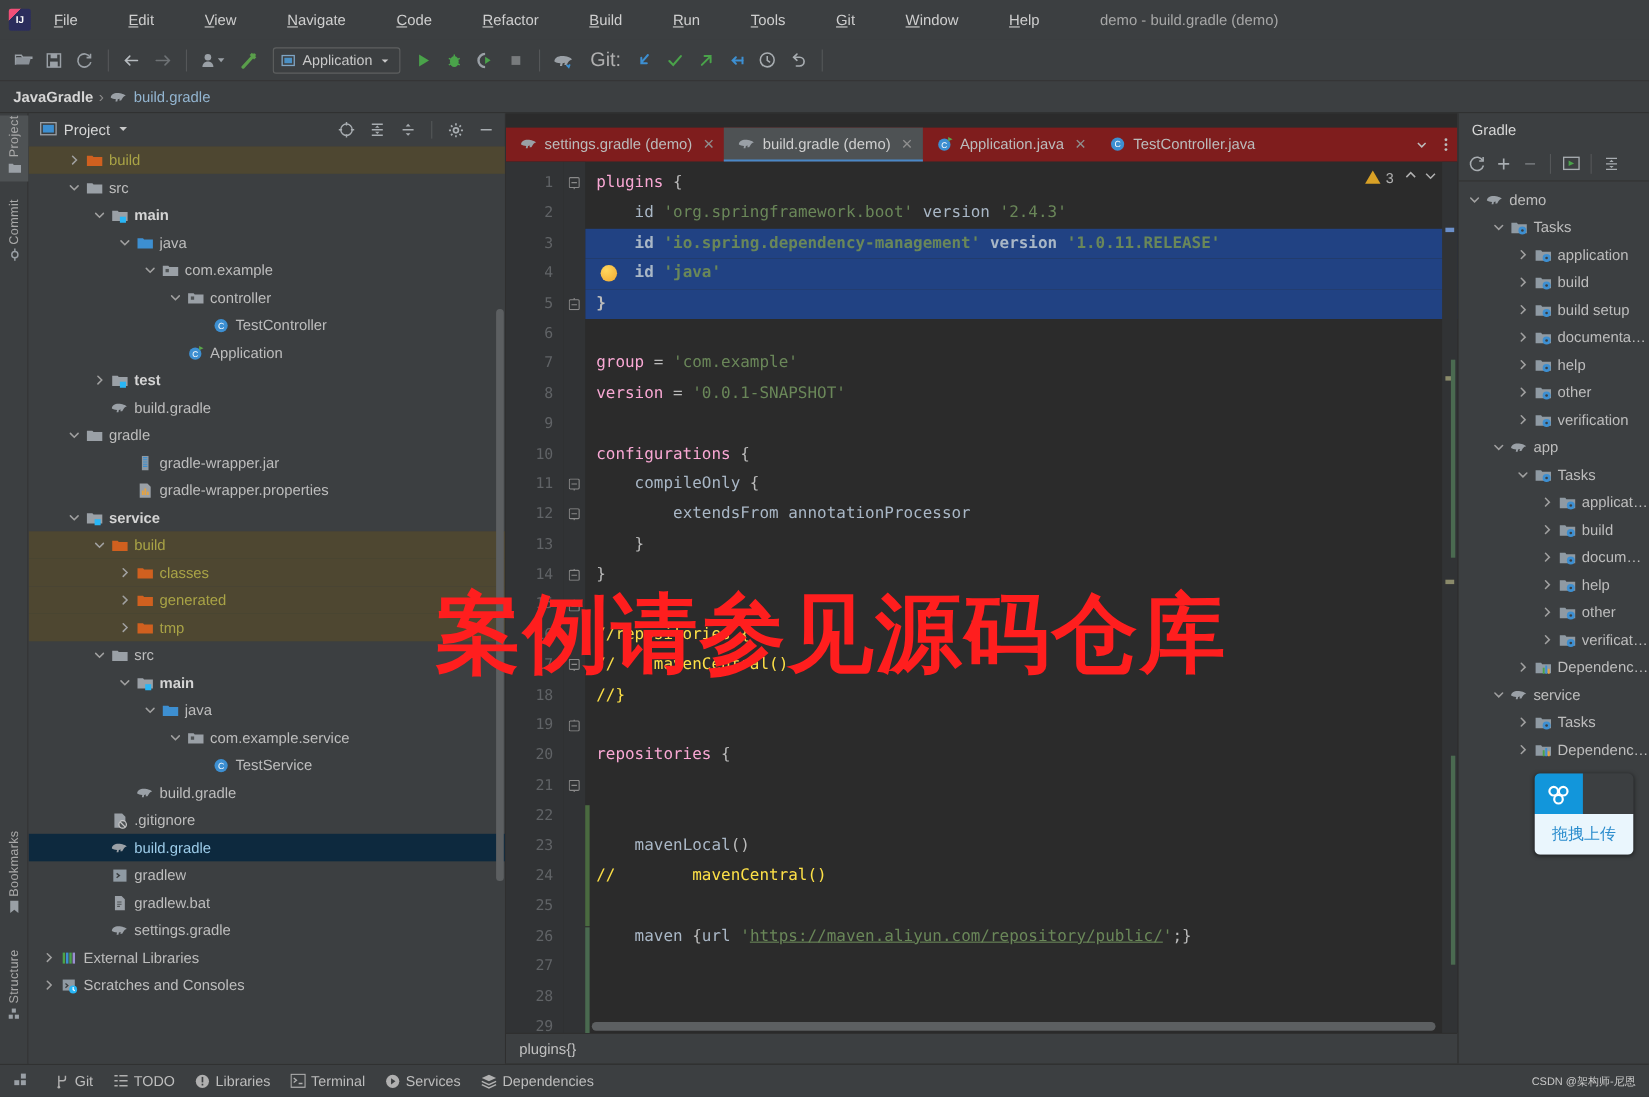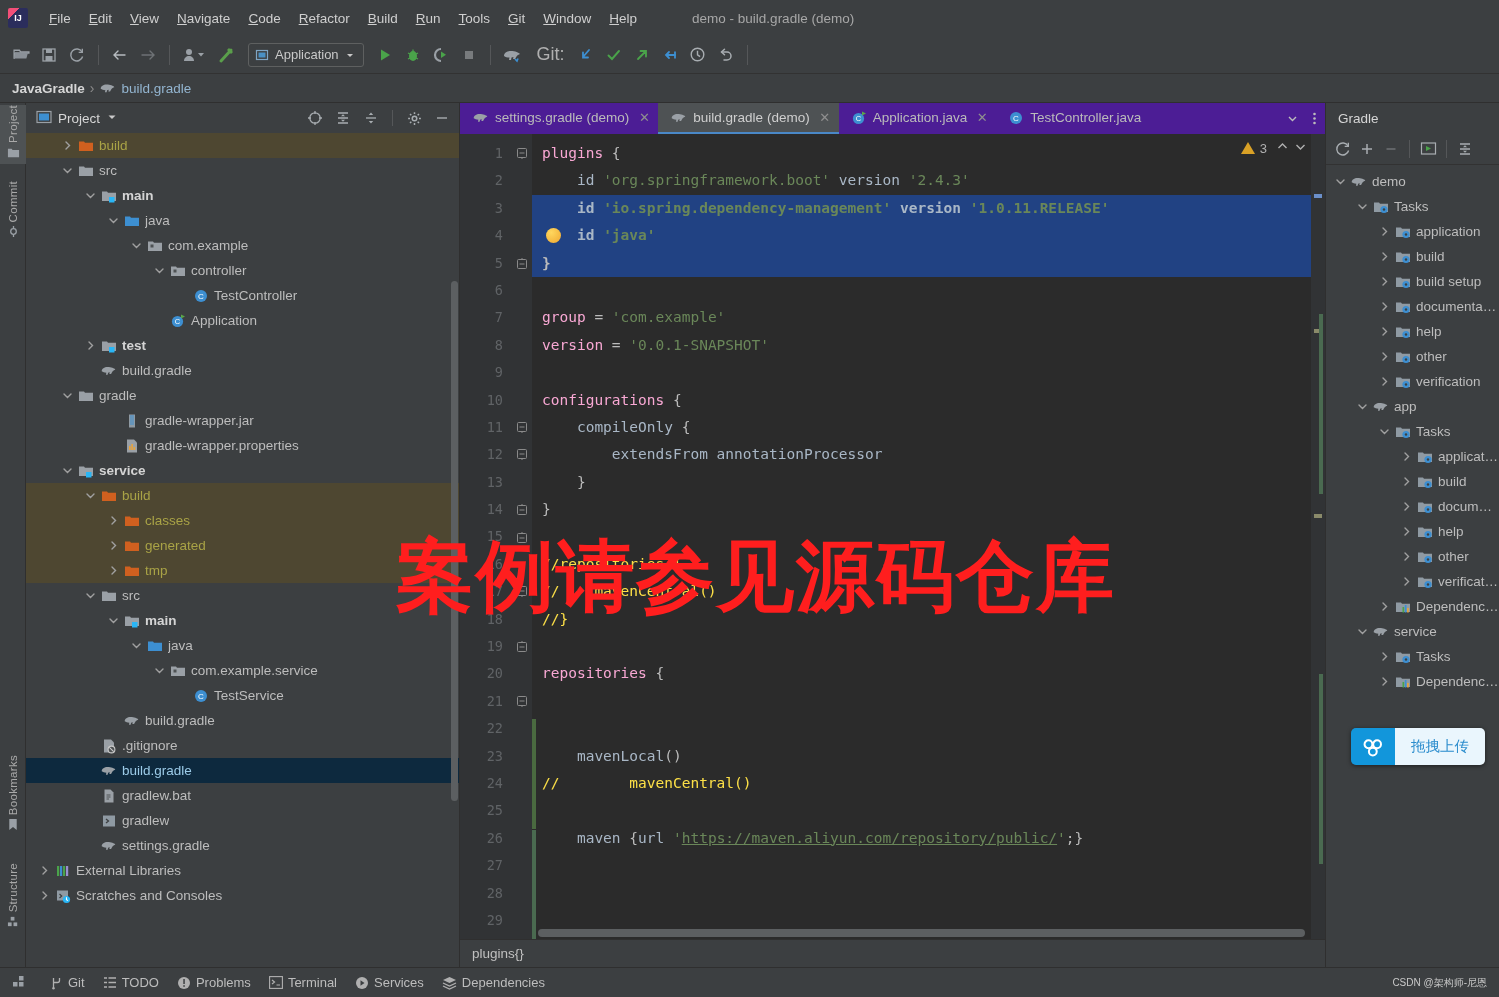--- a/index.html
+++ b/index.html
@@ -67,21 +67,21 @@
   .ticon { width:17px; height:17px; flex:0 0 17px; margin-right:5px; display:flex; align-items:center; justify-content:center; }
   .tlabel { overflow:hidden; text-overflow:ellipsis; }
   .bold { font-weight:bold; color:#d4d4d4; }
   .orange-txt { color:#a9a346; }
 
   
   .pscroll { position:absolute; right:1px; top:178px; width:7px; height:520px; background:#5c5f61; border-radius:4px; }
 
   
   .editor-area { flex:1 1 auto; display:flex; flex-direction:column; min-width:0; background:#2b2b2b; }
-  .tabs { height:31px; background:#4c1d95; display:flex; align-items:stretch; flex:0 0 31px; }
+  .tabs { height:31px; background:#7f1d1d; display:flex; align-items:stretch; flex:0 0 31px;margin-top:13px; }
   .tab { display:flex; align-items:center; gap:6px; padding:0 8px 0 12px; font-size:13.5px; color:#bbbbbb;
          position:relative; border-bottom:2px solid transparent; }
   .tab.active { background:#4e5254; border-bottom:2px solid #4a88c7; color:#cfcfcf; }
   .tab .x { color:#8f8f8f; font-size:13px; margin-left:3px; width:12px; text-align:center; }
   .tabs-spacer { flex:1 1 auto; }
   .tab-ctrl { width:22px; display:flex; align-items:center; justify-content:center; color:#bdbdbd; font-size:12px; }
 
   .code-wrap { flex:1 1 auto; display:flex; position:relative; min-height:0; background:#2b2b2b; overflow:hidden; }
   .gutter { width:52px; flex:0 0 52px; background:#313335; text-align:right; padding-top:6px;
             font-family:"DejaVu Sans Mono", monospace; font-size:13.5px; color:#606366; }
@@ -123,39 +123,39 @@
   .g-row { height:25px; display:flex; align-items:center; white-space:nowrap; font-size:13.5px; color:#bdbdbd; }
 
   
   .statusbar { height:30px; background:#3c3f41; display:flex; align-items:center; gap:18px;
                padding:0 12px; border-top:1px solid #2f2f2f; flex:0 0 30px; font-size:13px; color:#bdbdbd; }
   .sb-item { display:flex; align-items:center; gap:5px; }
   .sb-spacer { flex:1 1 auto; }
   .watermark-csdn { color:#c9c9c9; font-size:10px; }
 
   
-  .upload-chip { position:absolute; right:14px; bottom:232px; display:flex; 
-                 border-radius:5px; overflow:hidden; box-shadow:0 1px 4px rgba(0,0,0,.5); z-index:40; }
+  .upload-chip { position:absolute; right:14px; bottom:220px; display:flex; 
+                 border-radius:5px; overflow:hidden; box-shadow:0 1px 4px rgba(0,0,0,.5); z-index:40;flex-direction:column; }
   .upload-icon-box { width:44px; height:37px; background:#1296db; display:flex; align-items:center; justify-content:center; }
   .upload-text { height:37px; background:#eaf6fd; color:#2a8ccd; font-size:14.5px;
                  display:flex; align-items:center; padding:0 16px; }
 
   
   .big-watermark { position:absolute; left:396px; top:525px; font-size:78px; color:#ff1e1e;
                    font-weight:bold; letter-spacing:2px; white-space:nowrap; z-index:30;
                    font-family:"DejaVu Sans", sans-serif; pointer-events:none; }
 </style>
 </head>
 <body>
 
 <div class="app">
 
   <div class="menubar">
     <div class="logo"></div>
-    <div id="menu-items" style="display:flex;align-items:center;">
+    <div id="menu-items" style="display:flex;align-items:center;gap:28px;">
         <div class="menu-item"><span>F</span>ile</div>
         <div class="menu-item"><span>E</span>dit</div>
         <div class="menu-item"><span>V</span>iew</div>
         <div class="menu-item"><span>N</span>avigate</div>
         <div class="menu-item"><span>C</span>ode</div>
         <div class="menu-item"><span>R</span>efactor</div>
         <div class="menu-item"><span>B</span>uild</div>
         <div class="menu-item"><span>R</span>un</div>
         <div class="menu-item"><span>T</span>ools</div>
         <div class="menu-item"><span>G</span>it</div>
@@ -700,35 +700,35 @@
               <svg width="17" height="15" viewBox="0 0 20 16">
                 <path d="M2 9c0-3 3-5 7-5 4 0 8 1.5 9 3-1.5.5-2.5 1-3.5 2.5L13 12h-2l.5-2-2 .5L9 13H7l.5-2.5C5 10.5 3.5 10 2 9z" fill="#9aa0a6"></path>
               </svg>
             </span>
             <span class="tlabel">build.gradle</span>
           </div>
           <div class="row">
             <span class="arrow blank" style="margin-left: 58px;"></span>
             <span class="ticon">
               <svg width="16" height="16" viewBox="0 0 16 16">
+                <rect x="2" y="2.5" width="12" height="11" fill="#8f9aa3"></rect>
+                <path d="M5 6l2.5 2L5 10" stroke="#3c3f41" stroke-width="1.3" fill="none"></path>
+              </svg>
+            </span>
+            <span class="tlabel">gradlew</span>
+          </div>
+          <div class="row">
+            <span class="arrow blank" style="margin-left: 58px;"></span>
+            <span class="ticon">
+              <svg width="16" height="16" viewBox="0 0 16 16">
                 <path d="M3.5 1.5h6l3 3V14.5h-9z" fill="#9aa0a6"></path>
                 <path d="M5.5 7h4M5.5 9h4M5.5 11h2.5" stroke="#4e5254" stroke-width="1"></path>
               </svg>
             </span>
             <span class="tlabel">gradlew.bat</span>
-          </div>
-          <div class="row">
-            <span class="arrow blank" style="margin-left: 58px;"></span>
-            <span class="ticon">
-              <svg width="16" height="16" viewBox="0 0 16 16">
-                <rect x="2" y="2.5" width="12" height="11" fill="#8f9aa3"></rect>
-                <path d="M5 6l2.5 2L5 10" stroke="#3c3f41" stroke-width="1.3" fill="none"></path>
-              </svg>
-            </span>
-            <span class="tlabel">gradlew</span>
           </div>
           <div class="row">
             <span class="arrow blank" style="margin-left: 58px;"></span>
             <span class="ticon">
               <svg width="17" height="15" viewBox="0 0 20 16">
                 <path d="M2 9c0-3 3-5 7-5 4 0 8 1.5 9 3-1.5.5-2.5 1-3.5 2.5L13 12h-2l.5-2-2 .5L9 13H7l.5-2.5C5 10.5 3.5 10 2 9z" fill="#9aa0a6"></path>
               </svg>
             </span>
             <span class="tlabel">settings.gradle</span>
           </div>
@@ -1382,21 +1382,21 @@
           <span>TODO</span>
         </div>
         <div class="sb-item">
           <span style="display: flex;">
             <svg width="14" height="14" viewBox="0 0 14 14">
               <circle cx="7" cy="7" r="6" fill="#b0b0b0"></circle>
               <rect x="6.3" y="3" width="1.5" height="5" fill="#3c3f41"></rect>
               <rect x="6.3" y="9.2" width="1.5" height="1.6" fill="#3c3f41"></rect>
             </svg>
           </span>
-          <span>Problems</span>
+          <span>Libraries</span>
         </div>
         <div class="sb-item">
           <span style="display: flex;">
             <svg width="14" height="13" viewBox="0 0 14 13">
               <rect x="0.6" y="0.6" width="12.8" height="11.8" fill="none" stroke="#b0b0b0" stroke-width="1.1"></rect>
               <path d="M3 4l2.5 2L3 8M7.5 9h3.5" stroke="#b0b0b0" stroke-width="1.2" fill="none"></path>
             </svg>
           </span>
           <span>Terminal</span>
         </div>

